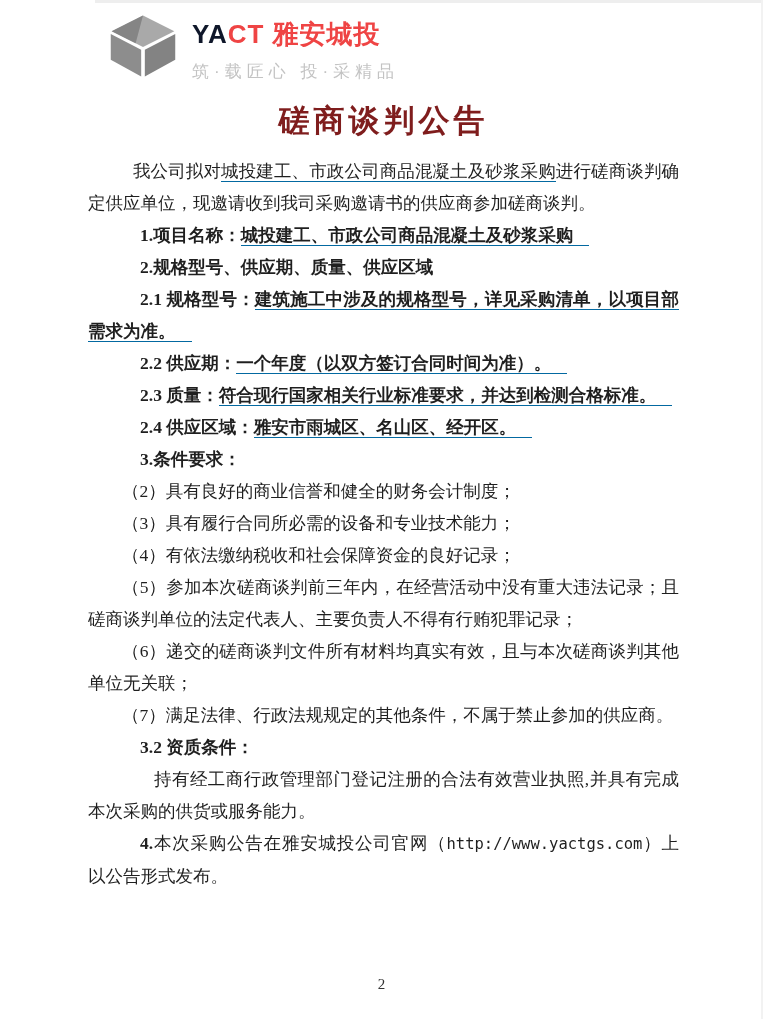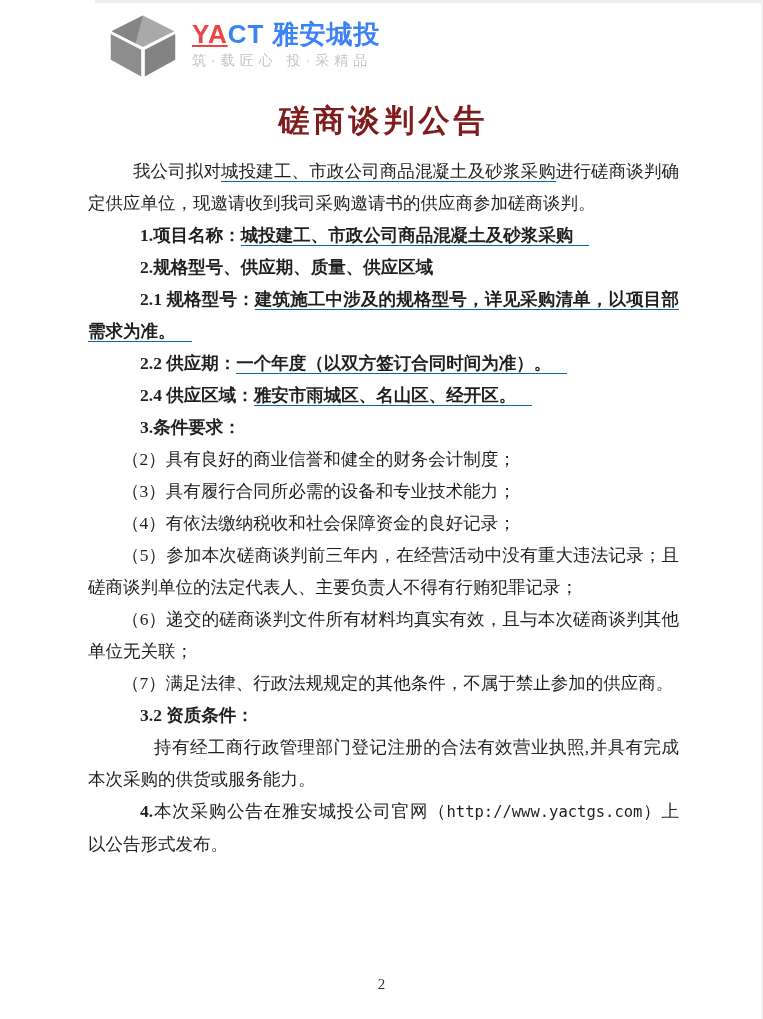--- a/index.html
+++ b/index.html
@@ -16,24 +16,24 @@
   
   .scan-edge-top { position:absolute; top:0; left:95px; right:0; height:3px; background:#eeeeee; }
   .scan-edge-right { position:absolute; top:0; right:0; width:2px; height:100%; background:#f2f2f2; }
 
   
   .logo-row { display:flex; align-items:flex-start; margin-left:20px; height:70px; }
   .cube { flex:0 0 auto; margin-top:2px; }
   .logo-text { margin-left:14px; padding-top:8px; }
   .brand { font-family:"Liberation Sans","DejaVu Sans",sans-serif; font-weight:700;
            font-size:26px; line-height:28px; letter-spacing:1px; white-space:nowrap; }
-  .brand .lt { color:#ef4444;text-decoration:underline; }
-  .brand .dk { color:#3b82f6; }
-  .tagline { margin-top:4px; font-family:"Liberation Sans","DejaVu Sans",sans-serif;
-             font-size:14px; letter-spacing:5px; color:#c3c3c3; white-space:nowrap; }
+  .brand .lt { color:#0f172a; }
+  .brand .dk { color:#ef4444; }
+  .tagline { margin-top:12px; font-family:"Liberation Sans","DejaVu Sans",sans-serif;
+             font-size:17px; letter-spacing:5px; color:#c3c3c3; white-space:nowrap; }
 
   
   .title { margin:18px 0 13px 0; text-align:center; font-size:31px; font-weight:700;
            letter-spacing:4px; color:#7f1d1d; }
 
   
   .content p { margin:0; font-size:17.5px; line-height:32px; text-align:justify; color:#1f1f1f; }
   .b { font-weight:700; }
   .u { border-bottom:1px solid #0369a1; }
   .pad { padding-right:16px; }
@@ -73,20 +73,21 @@
     <p class="ind-intro"><span>我公司拟对</span><span class="u">城投建工、市政公司商品混凝土及砂浆采购</span><span>进行磋商谈判确定供应单位，现邀请收到我司采购邀请书的供应商参加磋商谈判。</span></p>
 
     <p class="b ind-h"><span>1.项目名称：</span><span class="u pad">城投建工、市政公司商品混凝土及砂浆采购</span></p>
 
     <p class="b ind-h">2.规格型号、供应期、质量、供应区域</p>
 
     <p class="b ind-h"><span>2.1 规格型号：</span><span class="u pad">建筑施工中涉及的规格型号，详见采购清单，以项目部需求为准。</span></p>
 
     <p class="b ind-h"><span>2.2 供应期：</span><span class="u pad">一个年度（以双方签订合同时间为准）。</span></p>
 
+    <p class="b ind-h"><span>2.3 质量：</span><span class="u pad">符合现行国家相关行业标准要求，并达到检测合格标准。</span></p>
 
     <p class="b ind-h"><span>2.4 供应区域：</span><span class="u pad">雅安市雨城区、名山区、经开区。</span></p>
 
     <p class="b ind-h">3.条件要求：</p>
 
 
     <p class="ind-q">（2）具有良好的商业信誉和健全的财务会计制度；</p>
     <p class="ind-q">（3）具有履行合同所必需的设备和专业技术能力；</p>
     <p class="ind-q">（4）有依法缴纳税收和社会保障资金的良好记录；</p>
     <p class="ind-q">（5）参加本次磋商谈判前三年内，在经营活动中没有重大违法记录；且磋商谈判单位的法定代表人、主要负责人不得有行贿犯罪记录；</p>

